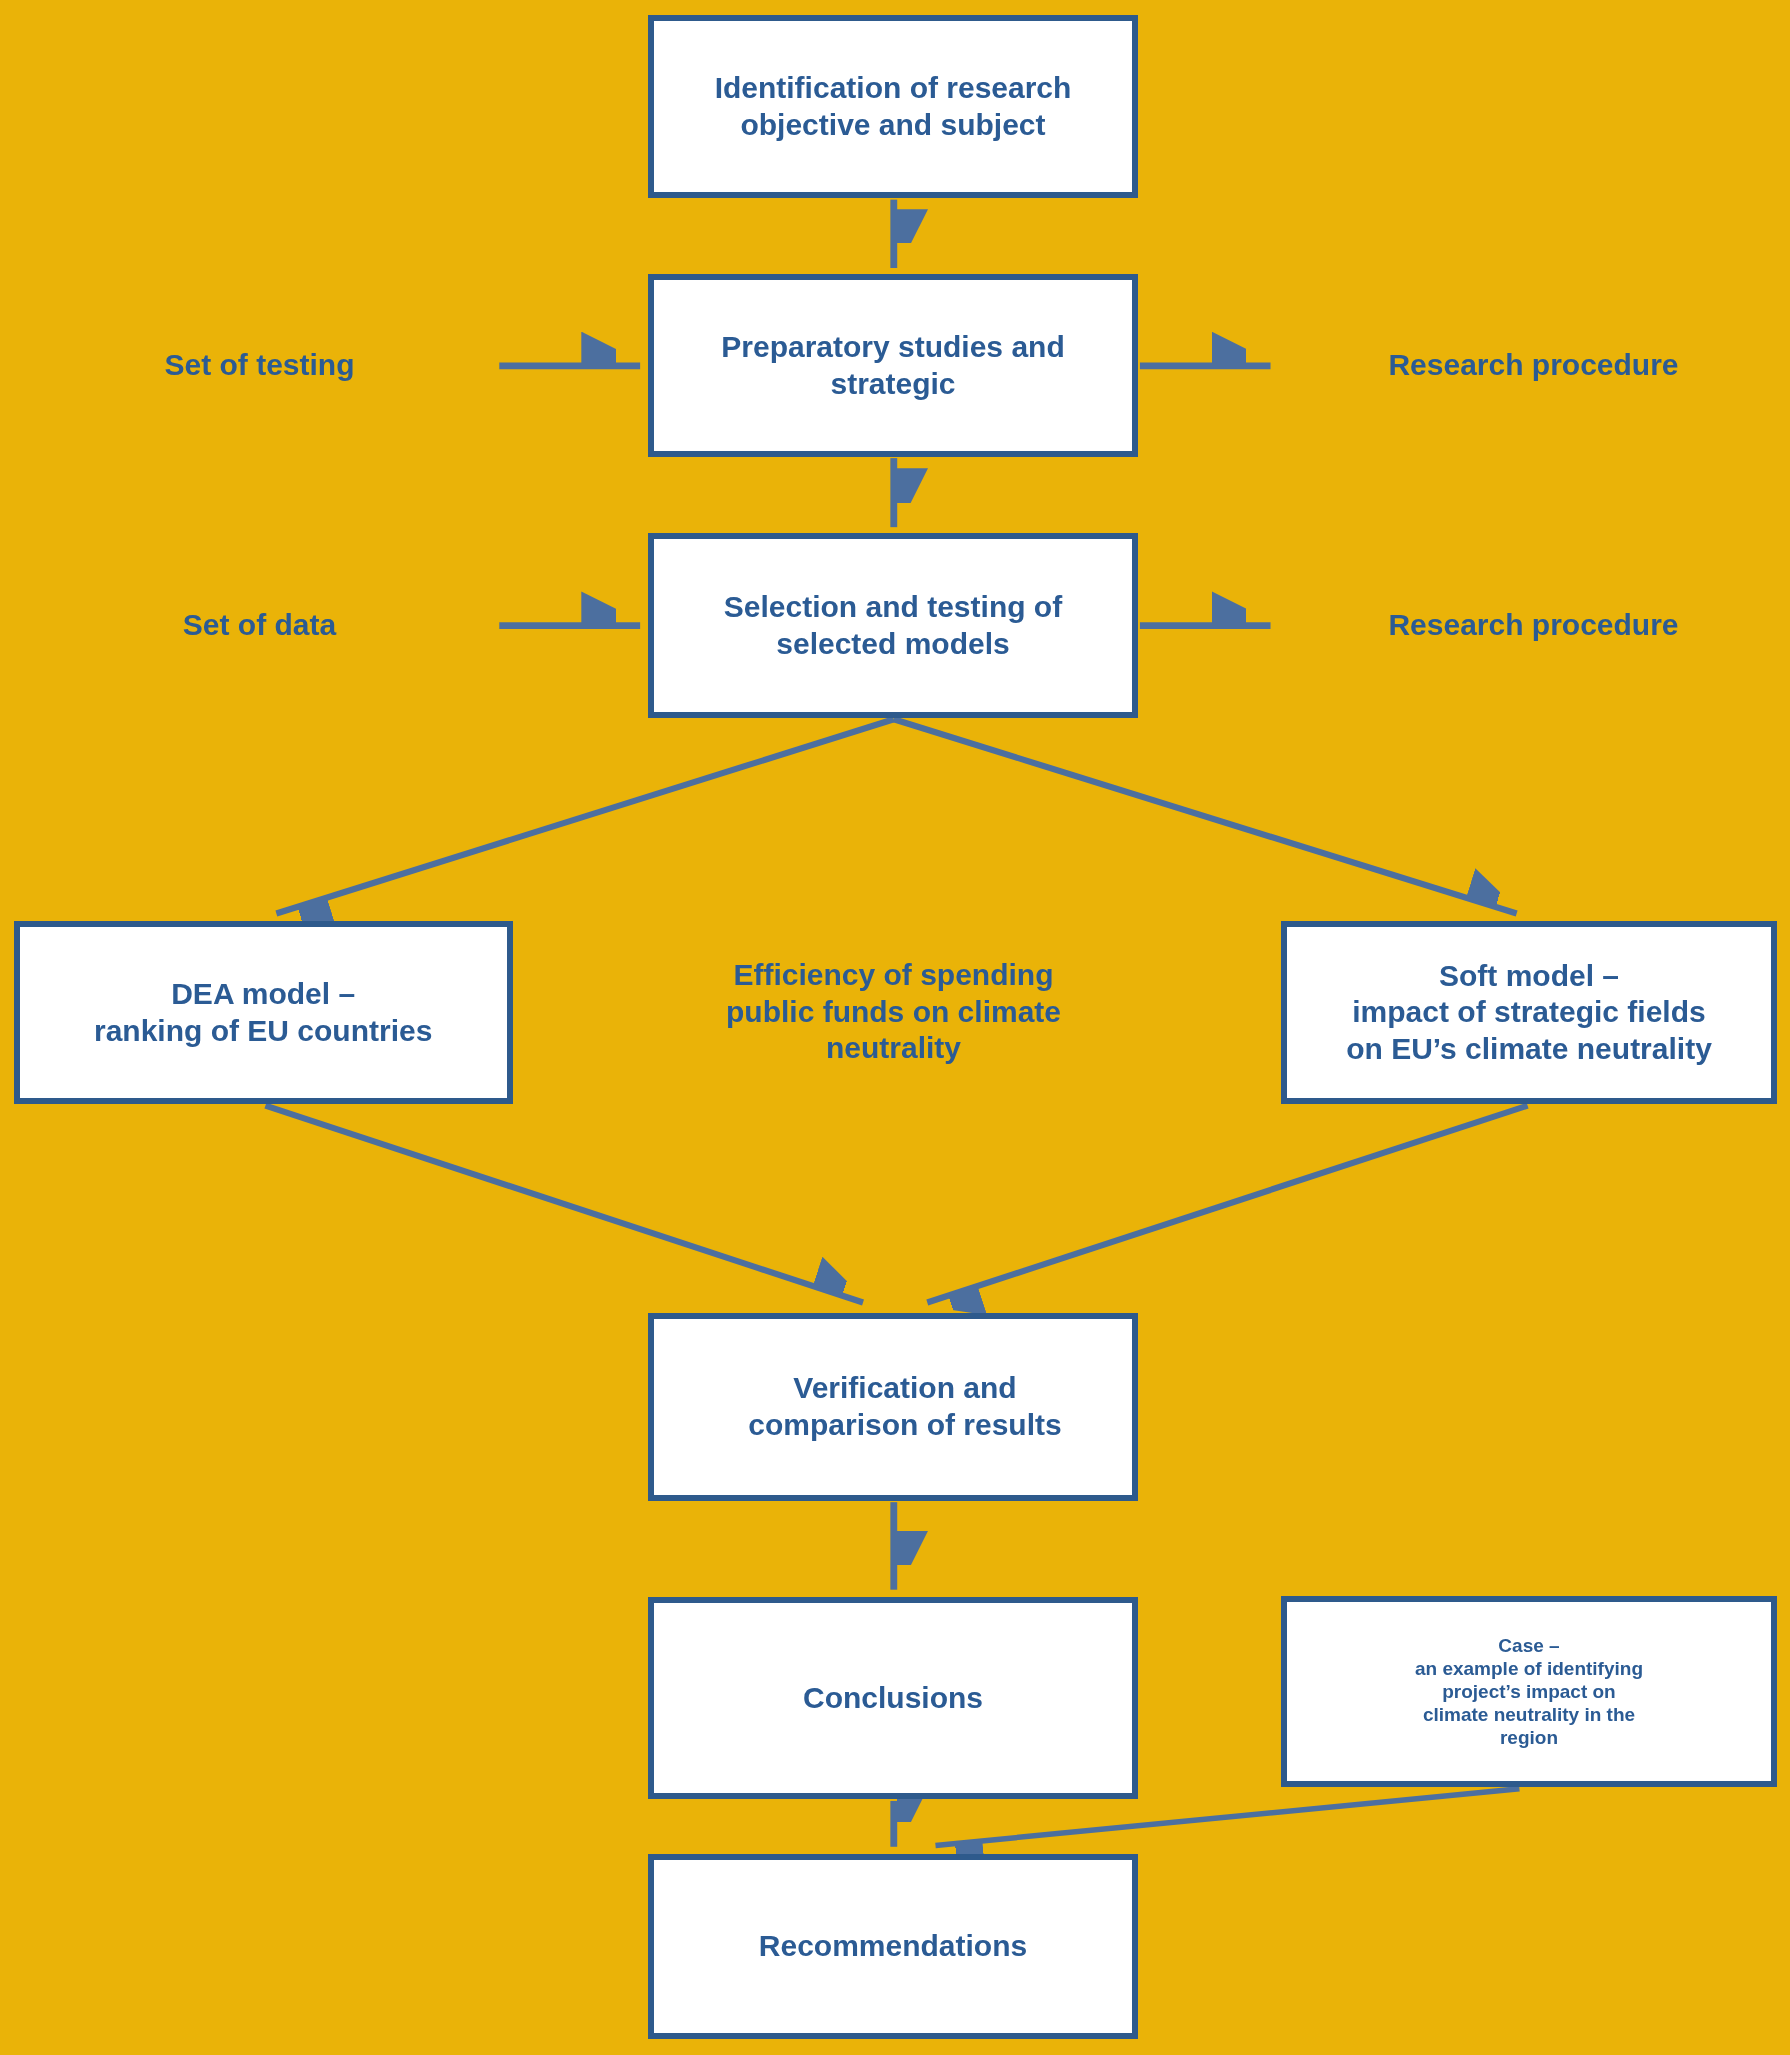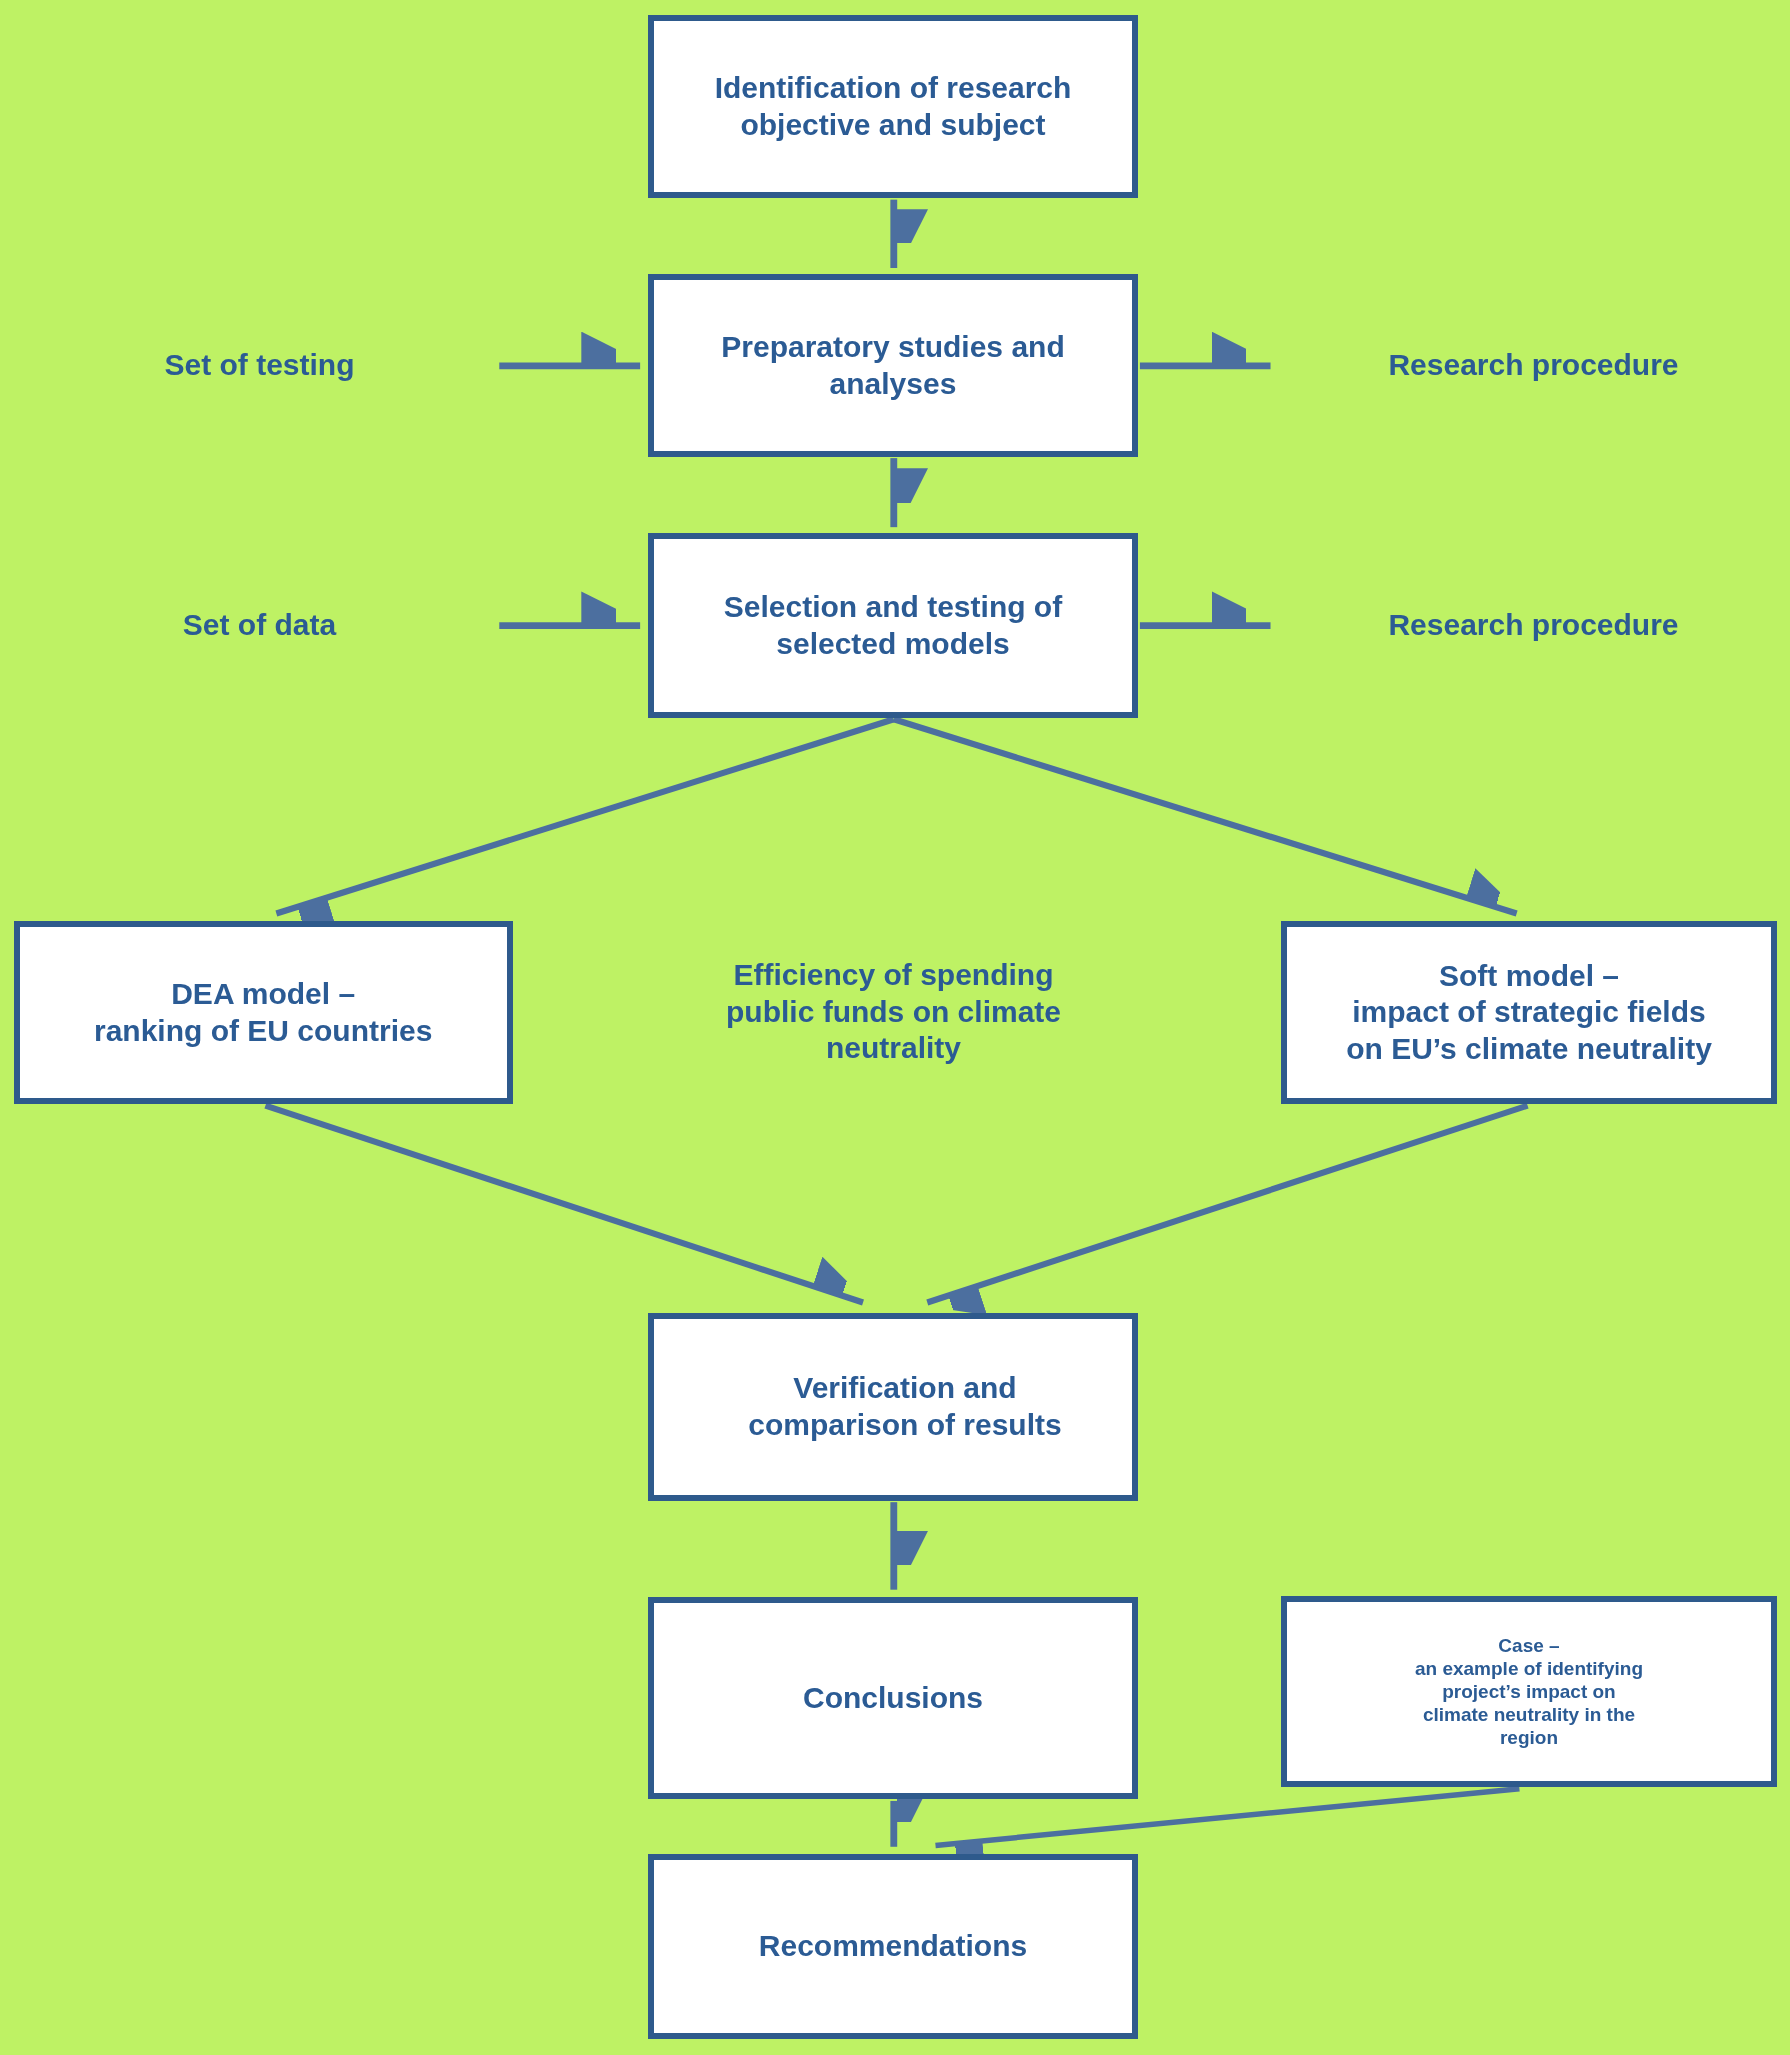--- a/index.html
+++ b/index.html
@@ -5,21 +5,21 @@
   :root{
     --border:#2e5a8c;
     --text:#2b5b94;
     --arrow:#4c6f9f;
   }
   html,body{margin:0;padding:0;background:#ffffff;}
   .canvas{
     position:relative;
     width:1791px;
     height:2056px;
-    background:#bef264;
+    background:#eab308;
     font-family:"Liberation Sans", sans-serif;
   }
   .arrow-layer{
     position:absolute;
     left:0;top:0;width:1791px;height:2056px;
   }
   .arrow-layer line{stroke:var(--arrow);}
   .arrow-layer marker path{fill:var(--arrow);}
   .box{
     position:absolute;
@@ -79,21 +79,21 @@
 
     <line x1="1307" y1="2197" x2="1307" y2="2325" stroke-width="10" marker-end="url(#ah)"></line>
     <line x1="1307" y1="2634" x2="1307" y2="2701" stroke-width="10" marker-end="url(#ah)"></line>
     <line x1="2222" y1="2616" x2="1368" y2="2699" stroke-width="8" marker-end="url(#ah)"></line>
   </svg>
 
   <div class="box" style="left:648px; top:15px; width:490px; height:183px;"><span>Identification of research
 objective and subject</span></div>
 
   <div class="box" style="left:648px; top:274px; width:490px; height:183px;"><span>Preparatory studies and
-analyses</span></div>
+strategic</span></div>
 
   <div class="box" style="left:648px; top:533px; width:490px; height:185px;"><span>Selection and testing of
 selected models</span></div>
 
   <div class="box" style="left:13.7px; top:921px; width:499px; height:183px;"><span>DEA model –
 ranking of EU countries</span></div>
 
   <div class="label" style="left:653px; top:952px; width:481px; height:120px;align-items:center;"><span>Efficiency of spending
 public funds on climate
 neutrality</span></div>

